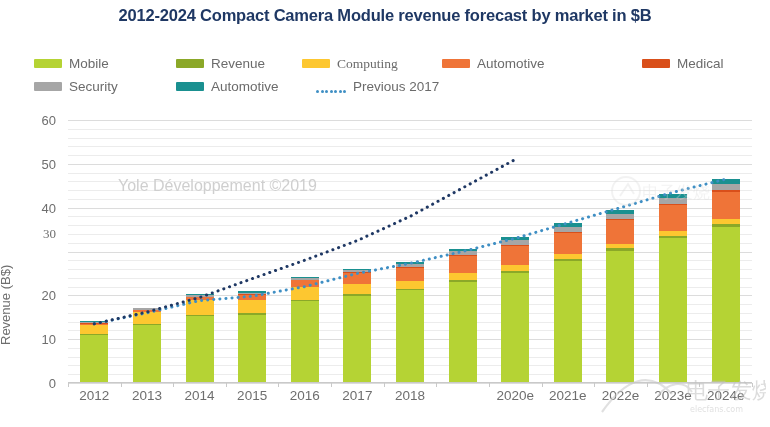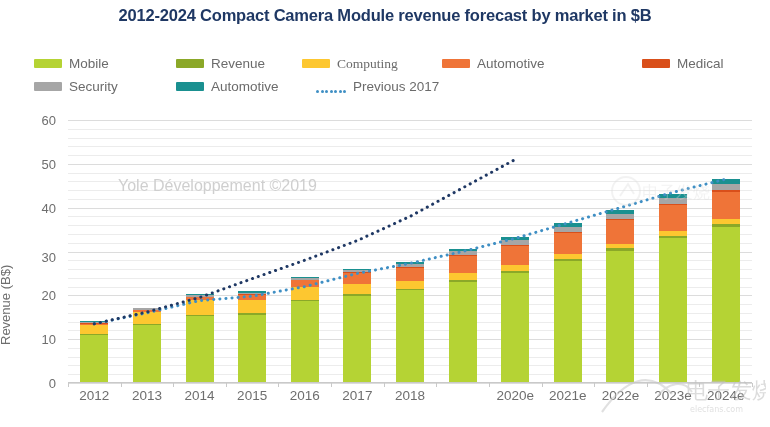--- a/index.html
+++ b/index.html
@@ -153,21 +153,21 @@
           <span class="legend-label">Previous 2017</span>
         </div>
       </div>
     </div>
 
   <div class="ylabels">
     <div class="yaxis-title">Revenue (B$)</div>
   <div class="ylab" style="top: 263px;">0</div>
       <div class="ylab" style="top: 219.167px;">10</div>
       <div class="ylab" style="top: 175.333px;">20</div>
-      <div class="ylab" style="top: 137px;">30</div>
+      <div class="ylab" style="top: 114px; font-family: Liberation Serif, serif;">30</div>
       <div class="ylab" style="top: 87.6667px;">40</div>
       <div class="ylab" style="top: 43.8333px;">50</div>
       <div class="ylab" style="top: 0px;">60</div>
     </div>
 
   <div class="plot">
     <div class="gridlines">
         <div class="gridline major" style="top: 263px;"></div>
         <div class="gridline" style="top: 254.233px;"></div>
         <div class="gridline" style="top: 245.467px;"></div>

